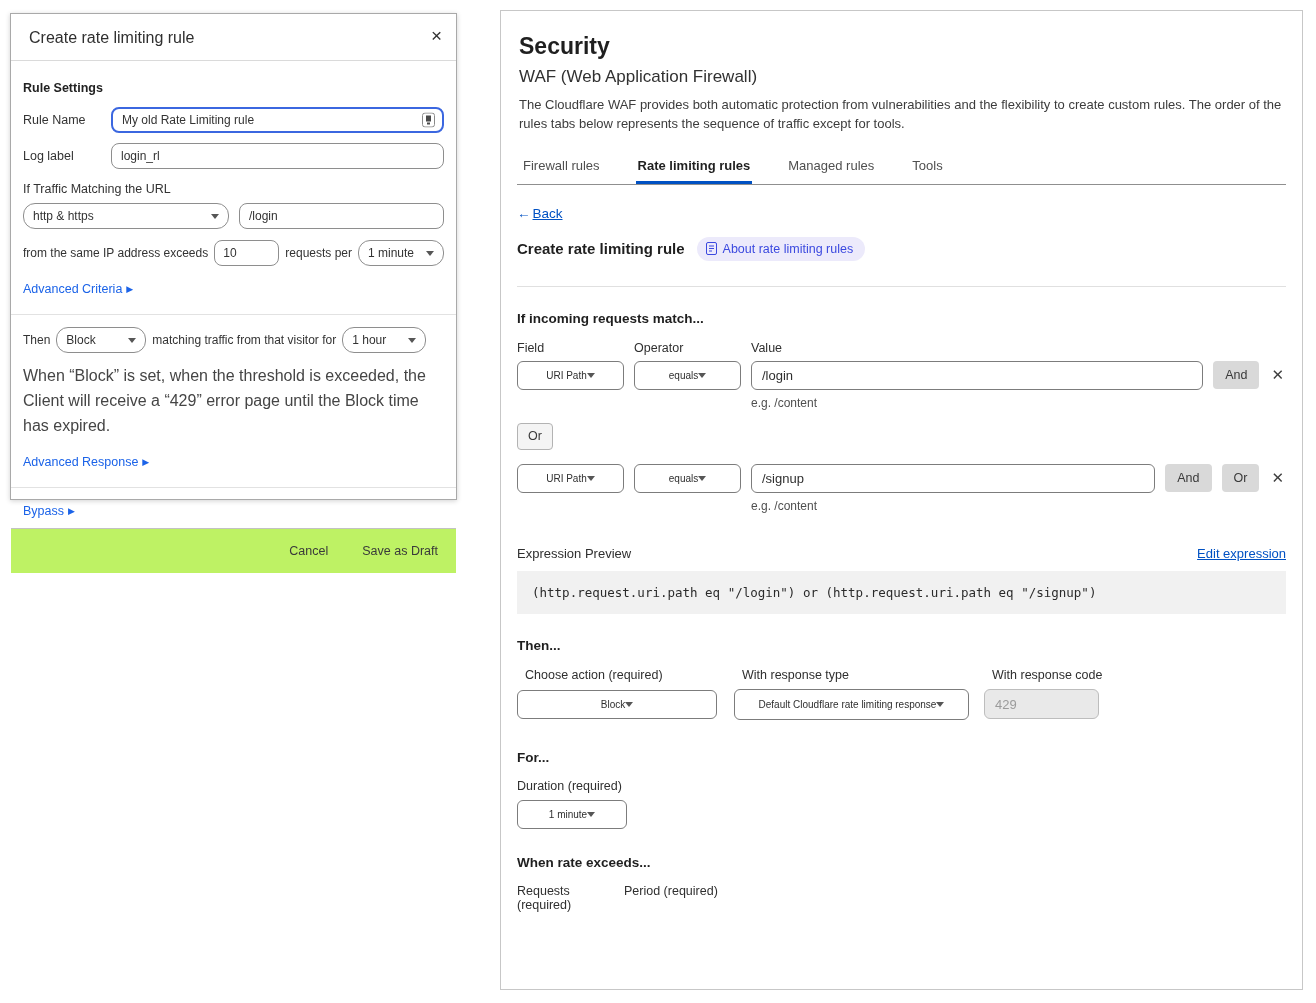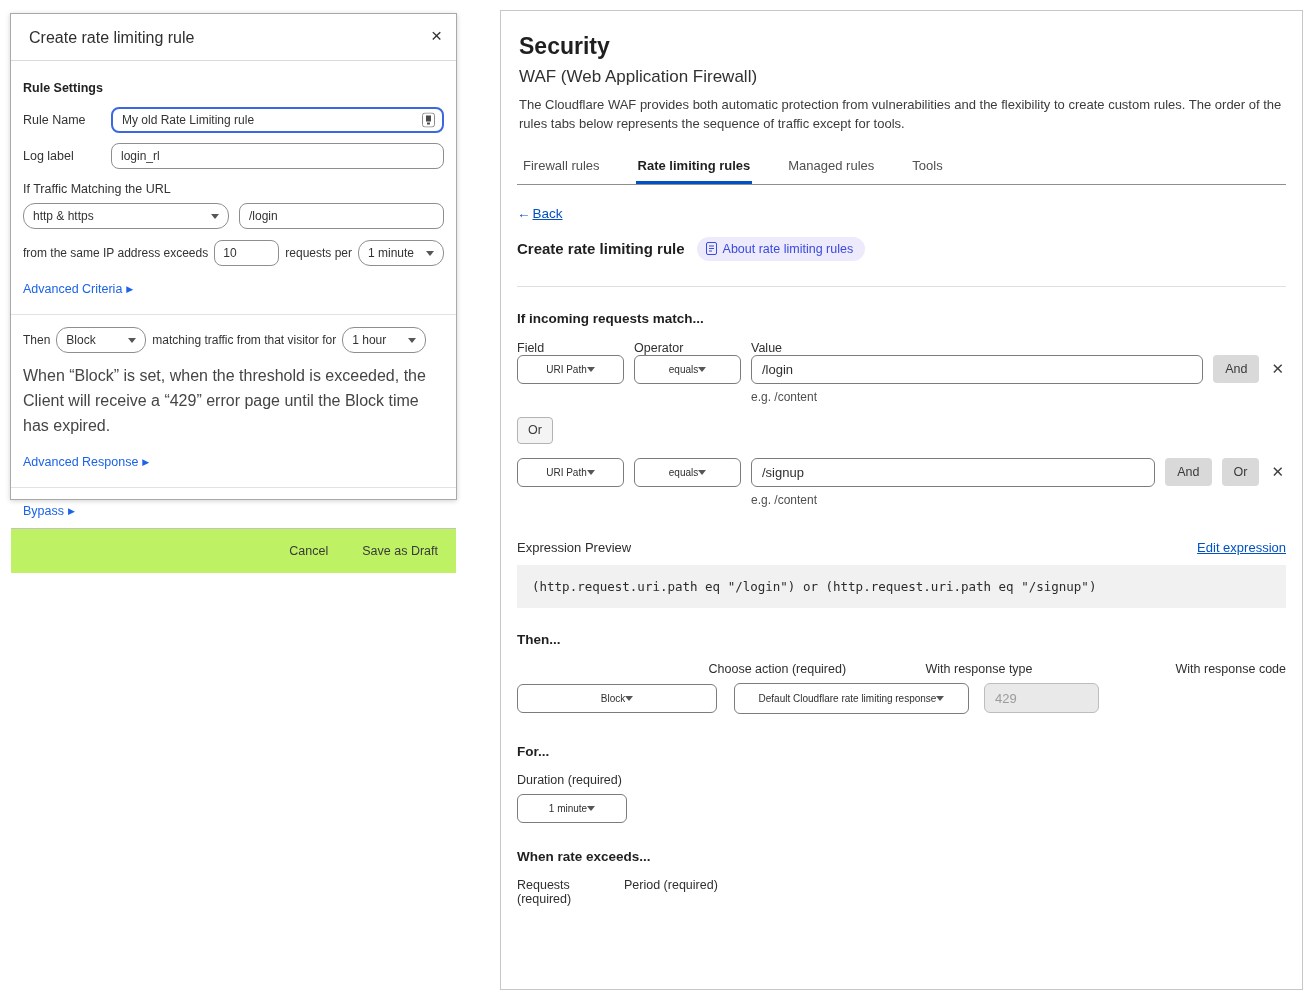--- a/index.html
+++ b/index.html
@@ -67,21 +67,21 @@
   .fld-lbl{ font-size:12.5px; color:#2f2f2f; }
   .rule-name-block{ margin-top:17px; }
   .rule-name-block .fld-lbl{ display:block; margin-bottom:7px; }
   .cf-input{ height:29px; border:1px solid #7c7c7c; border-radius:6px; background:#fff;
     font-size:13px; color:#2f2f2f; padding:0 10px; font-family:"Liberation Sans", sans-serif; }
   .rn-wrap{ position:relative; width:386px; }
   .rn-wrap .cf-input{ width:100%; padding-right:28px; }
   .helper{ font-size:12px; color:#4f4f4f; margin-top:6px; }
   .divider{ border-top:1px solid #e0e0e0; margin:25px 0 24px; }
   .sec-h{ font-size:13.5px; font-weight:bold; color:#1f1f1f; }
-  .match-labels{ display:flex; margin:15px 0 0; }
+  .match-labels{ display:flex; margin:15px 0 6px; }
   .ml-field{ width:117px; } .ml-op{ width:117px; }
   .cond-row{ display:flex; align-items:center; gap:10px; }
   .cf-select{ height:29px; border:1px solid #7c7c7c; border-radius:6px; background:#fff;
     display:flex; align-items:center; justify-content:center; padding:0 9px;
     font-size:10px; color:#2f2f2f; cursor:pointer; }
   .sel-sm{ width:107px; flex-shrink:0; }
   .val-input{ flex:1; }
   .btn-gray{ background:#d9d9d9; border:none; border-radius:4px; height:28px; padding:0 12px;
     font-size:12.5px; color:#3a3a3a; cursor:pointer; font-family:"Liberation Sans", sans-serif; flex-shrink:0; }
   .x-btn{ background:none; border:none; font-size:15px; color:#3f3f3f; cursor:pointer; padding:0 2px; flex-shrink:0; }
@@ -89,21 +89,21 @@
   .or-conn{ margin:13px 0 14px; }
   .btn-or-outline{ background:#f4f4f4; border:1px solid #b3b3b3; border-radius:4px; height:27px;
     padding:0 10px; font-size:12.5px; color:#3a3a3a; cursor:pointer; font-family:"Liberation Sans", sans-serif; }
   .expr-block{ margin-top:33px; }
   .expr-head{ display:flex; justify-content:space-between; align-items:center; }
   .expr-lbl{ font-size:13px; color:#2f2f2f; }
   .link{ color:#0051c3; font-size:13px; text-decoration:underline; cursor:pointer; }
   .code-box{ margin-top:10px; background:#f1f1f1; padding:14px 15px;
     font-family:"DejaVu Sans Mono", monospace; font-size:12.5px; color:#2b2b2b; }
   .then-block{ margin-top:24px; }
-  .then-labels{ display:flex; margin:15px 0 7px;justify-content:flex-end; }
+  .then-labels{ display:flex; margin:15px 8px 7px; }
   .tl-1{ width:217px; } .tl-2{ width:250px; }
   .then-controls{ display:flex; align-items:center; }
   .sel-action{ width:200px; margin-right:17px; }
   .sel-rtype{ width:235px; margin-right:15px; height:31px; }
   .code-input{ width:115px; height:30px; background:#e9e9e9; border:1px solid #bdbdbd;
     border-radius:6px; color:#9b9b9b; font-size:13px; padding:0 10px; display:flex; align-items:center; }
   .for-block{ margin-top:30px; }
   .for-block .fld-lbl{ display:block; margin:14px 0 7px; }
   .sel-dur{ width:110px; }
   .rate-block{ margin-top:26px; }

